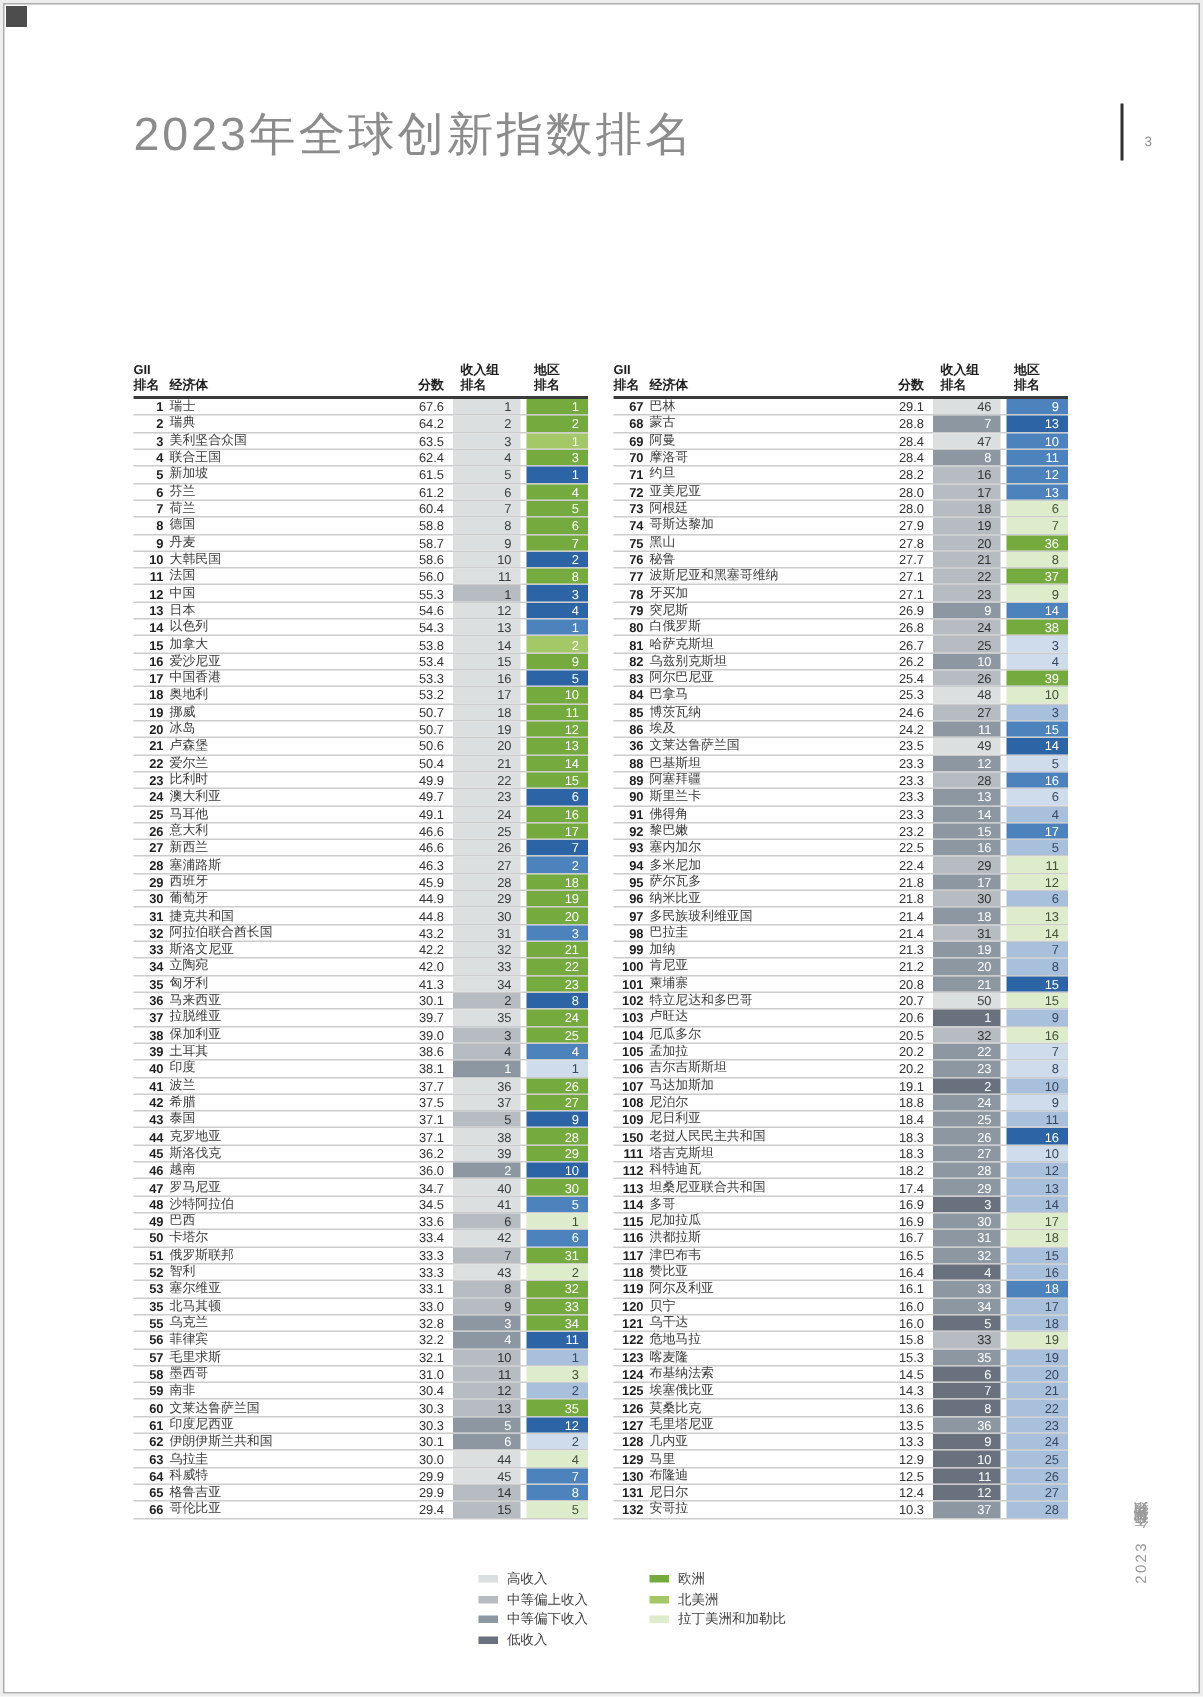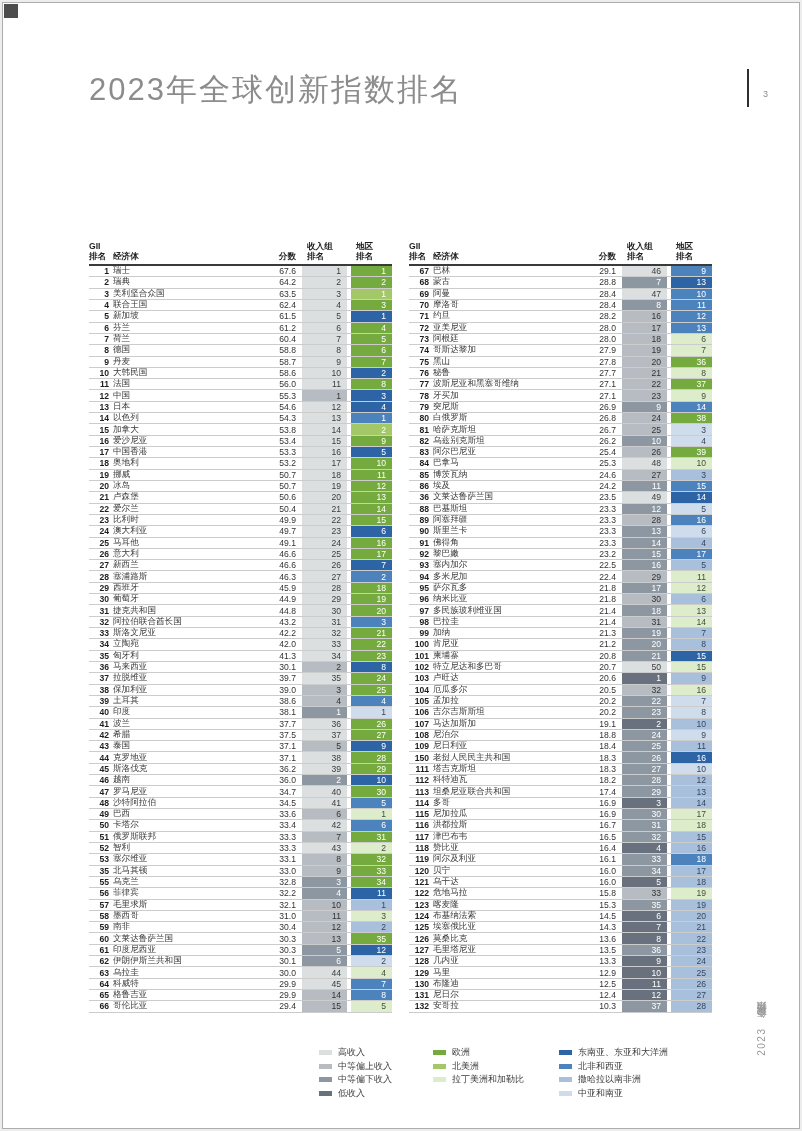--- a/index.html
+++ b/index.html
@@ -1033,33 +1033,15 @@
       </div>
       <div class="legend-item">
         <span class="swatch" style="background: rgb(141, 151, 161);"></span>
         <span>中等偏下收入</span>
       </div>
       <div class="legend-item">
         <span class="swatch" style="background: rgb(104, 113, 125);"></span>
         <span>低收入</span>
       </div>
     </div>
-  <div class="legend-group reg-blue">
-      <div class="legend-item">
-        <span class="swatch" style="background: rgb(44, 100, 165);"></span>
-        <span>东南亚、东亚和大洋洲</span>
-      </div>
-      <div class="legend-item">
-        <span class="swatch" style="background: rgb(77, 131, 189);"></span>
-        <span>北非和西亚</span>
-      </div>
-      <div class="legend-item">
-        <span class="swatch" style="background: rgb(169, 192, 220);"></span>
-        <span>撒哈拉以南非洲</span>
-      </div>
-      <div class="legend-item">
-        <span class="swatch" style="background: rgb(207, 220, 236);"></span>
-        <span>中亚和南亚</span>
-      </div>
-    </div>
 
   <div class="side-label">2023年全球创新指数</div>
 </div>
 
 </body></html>

